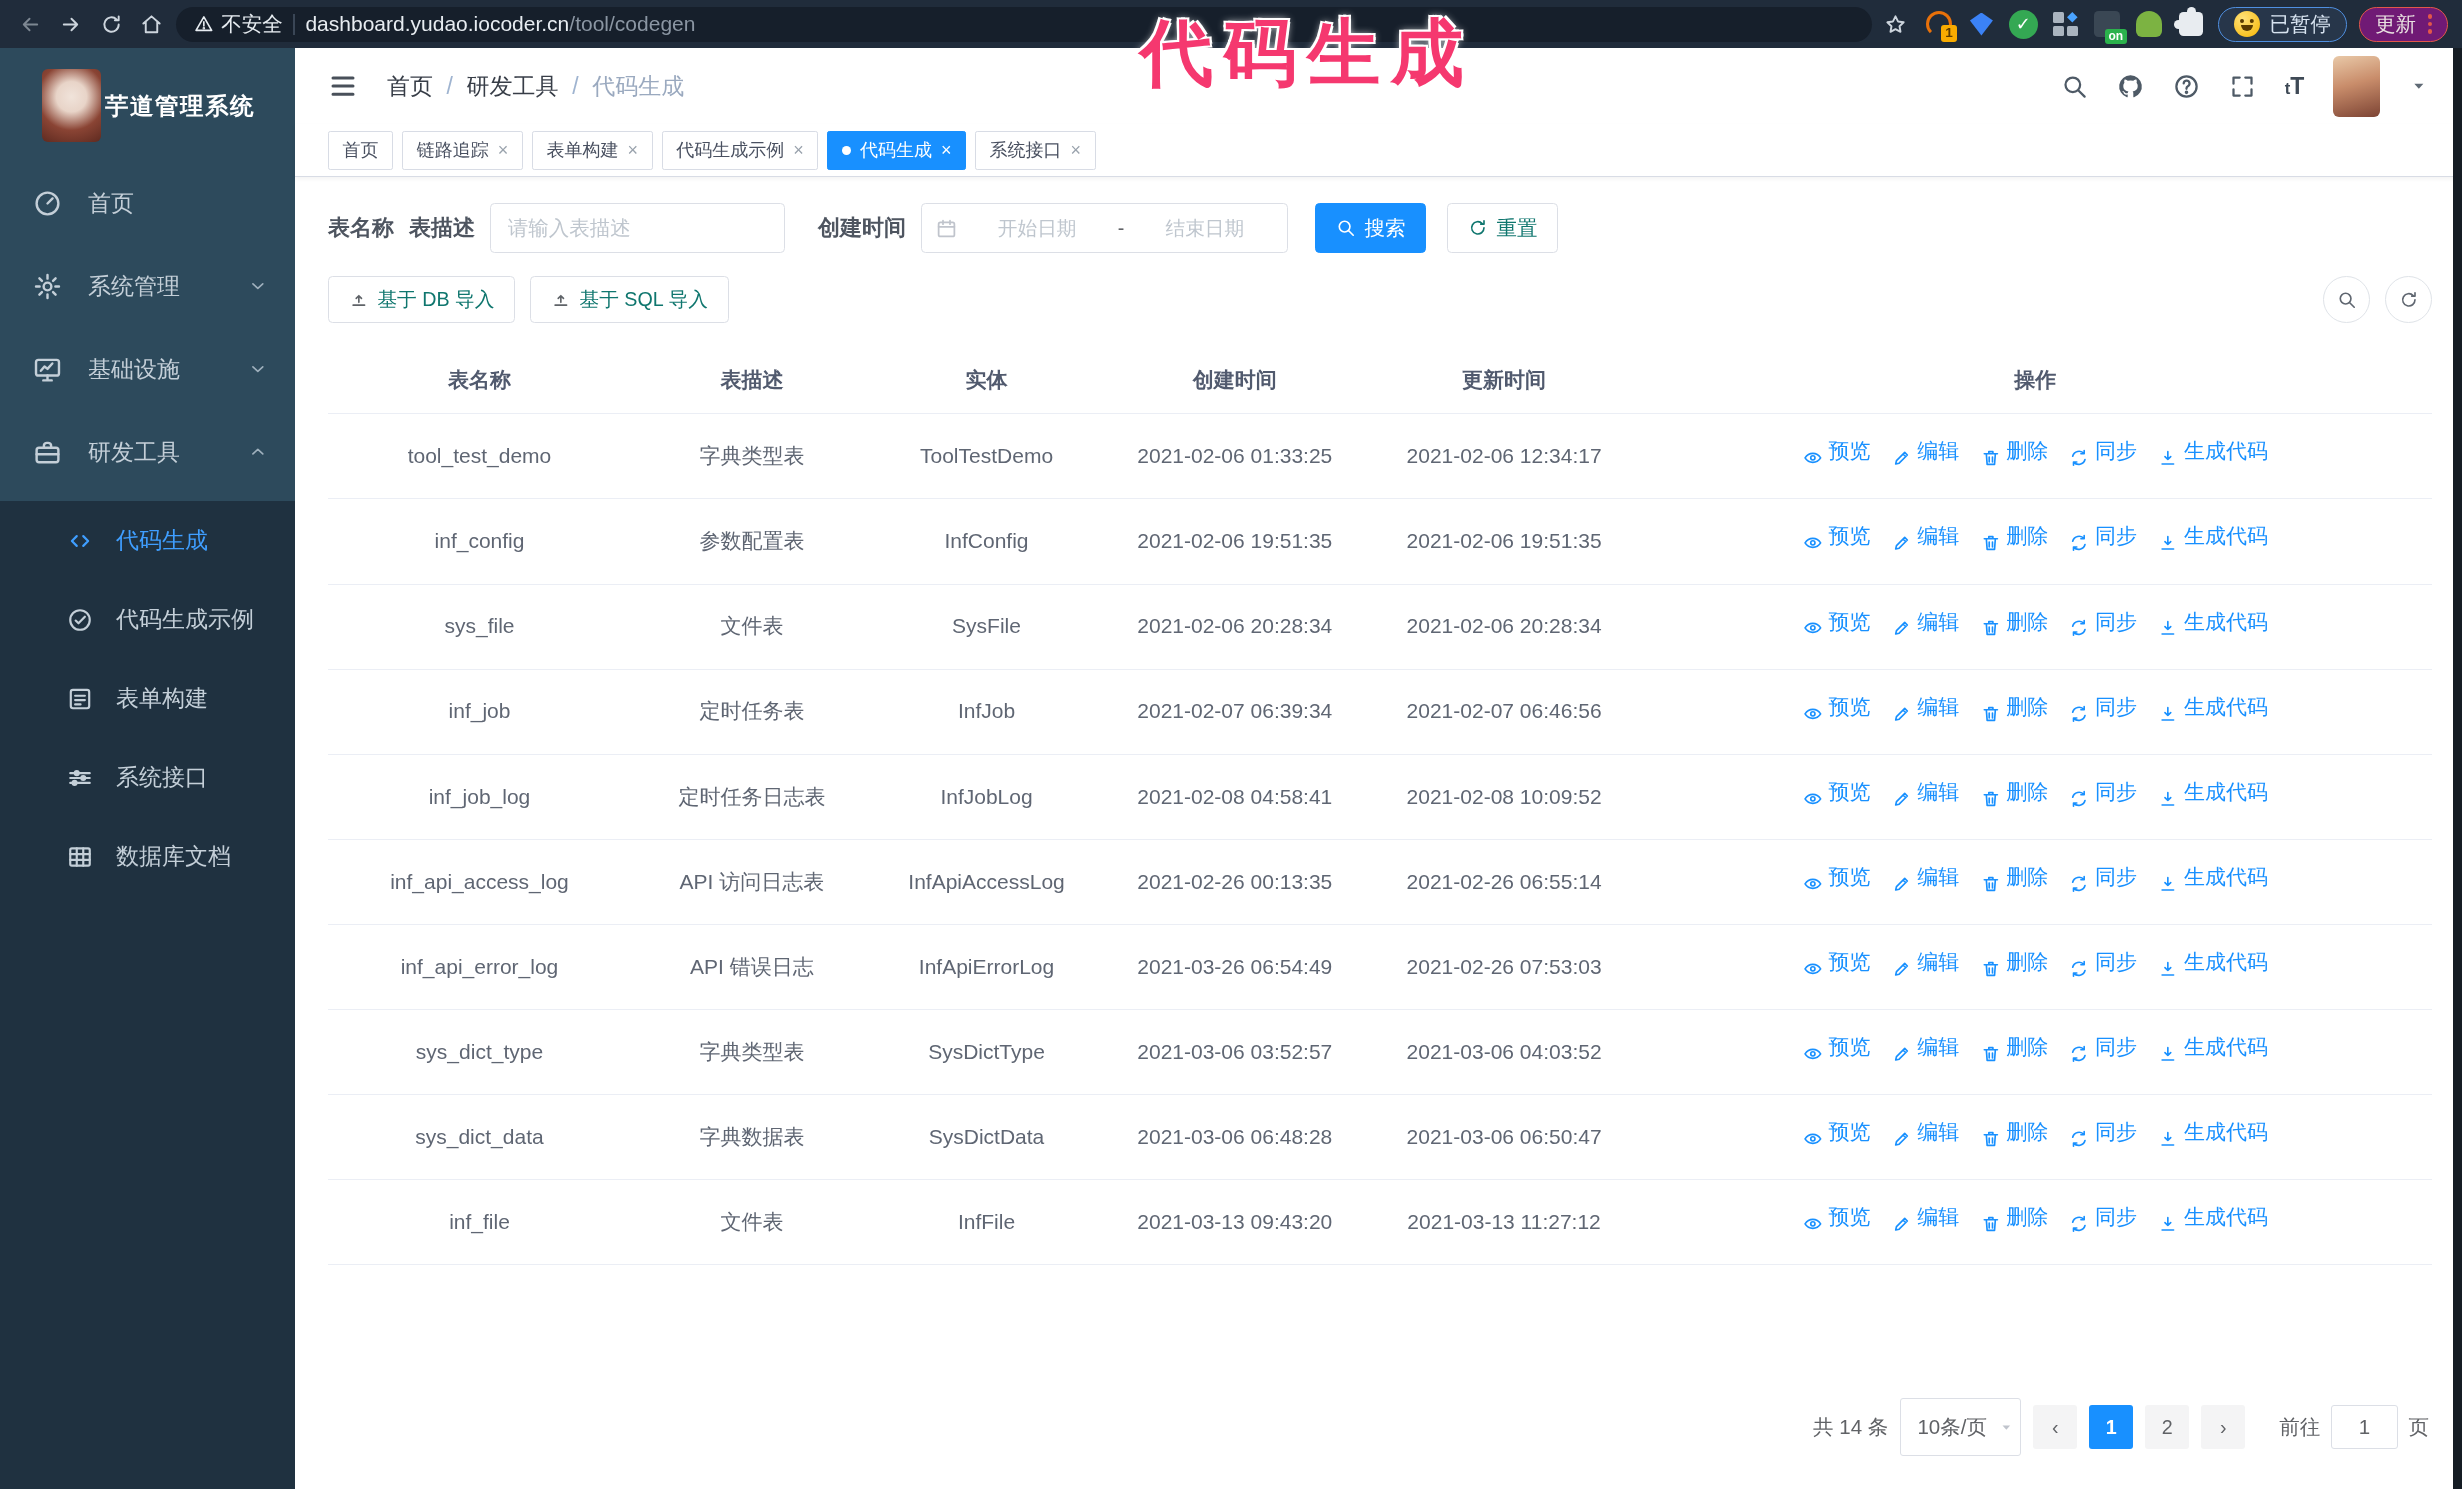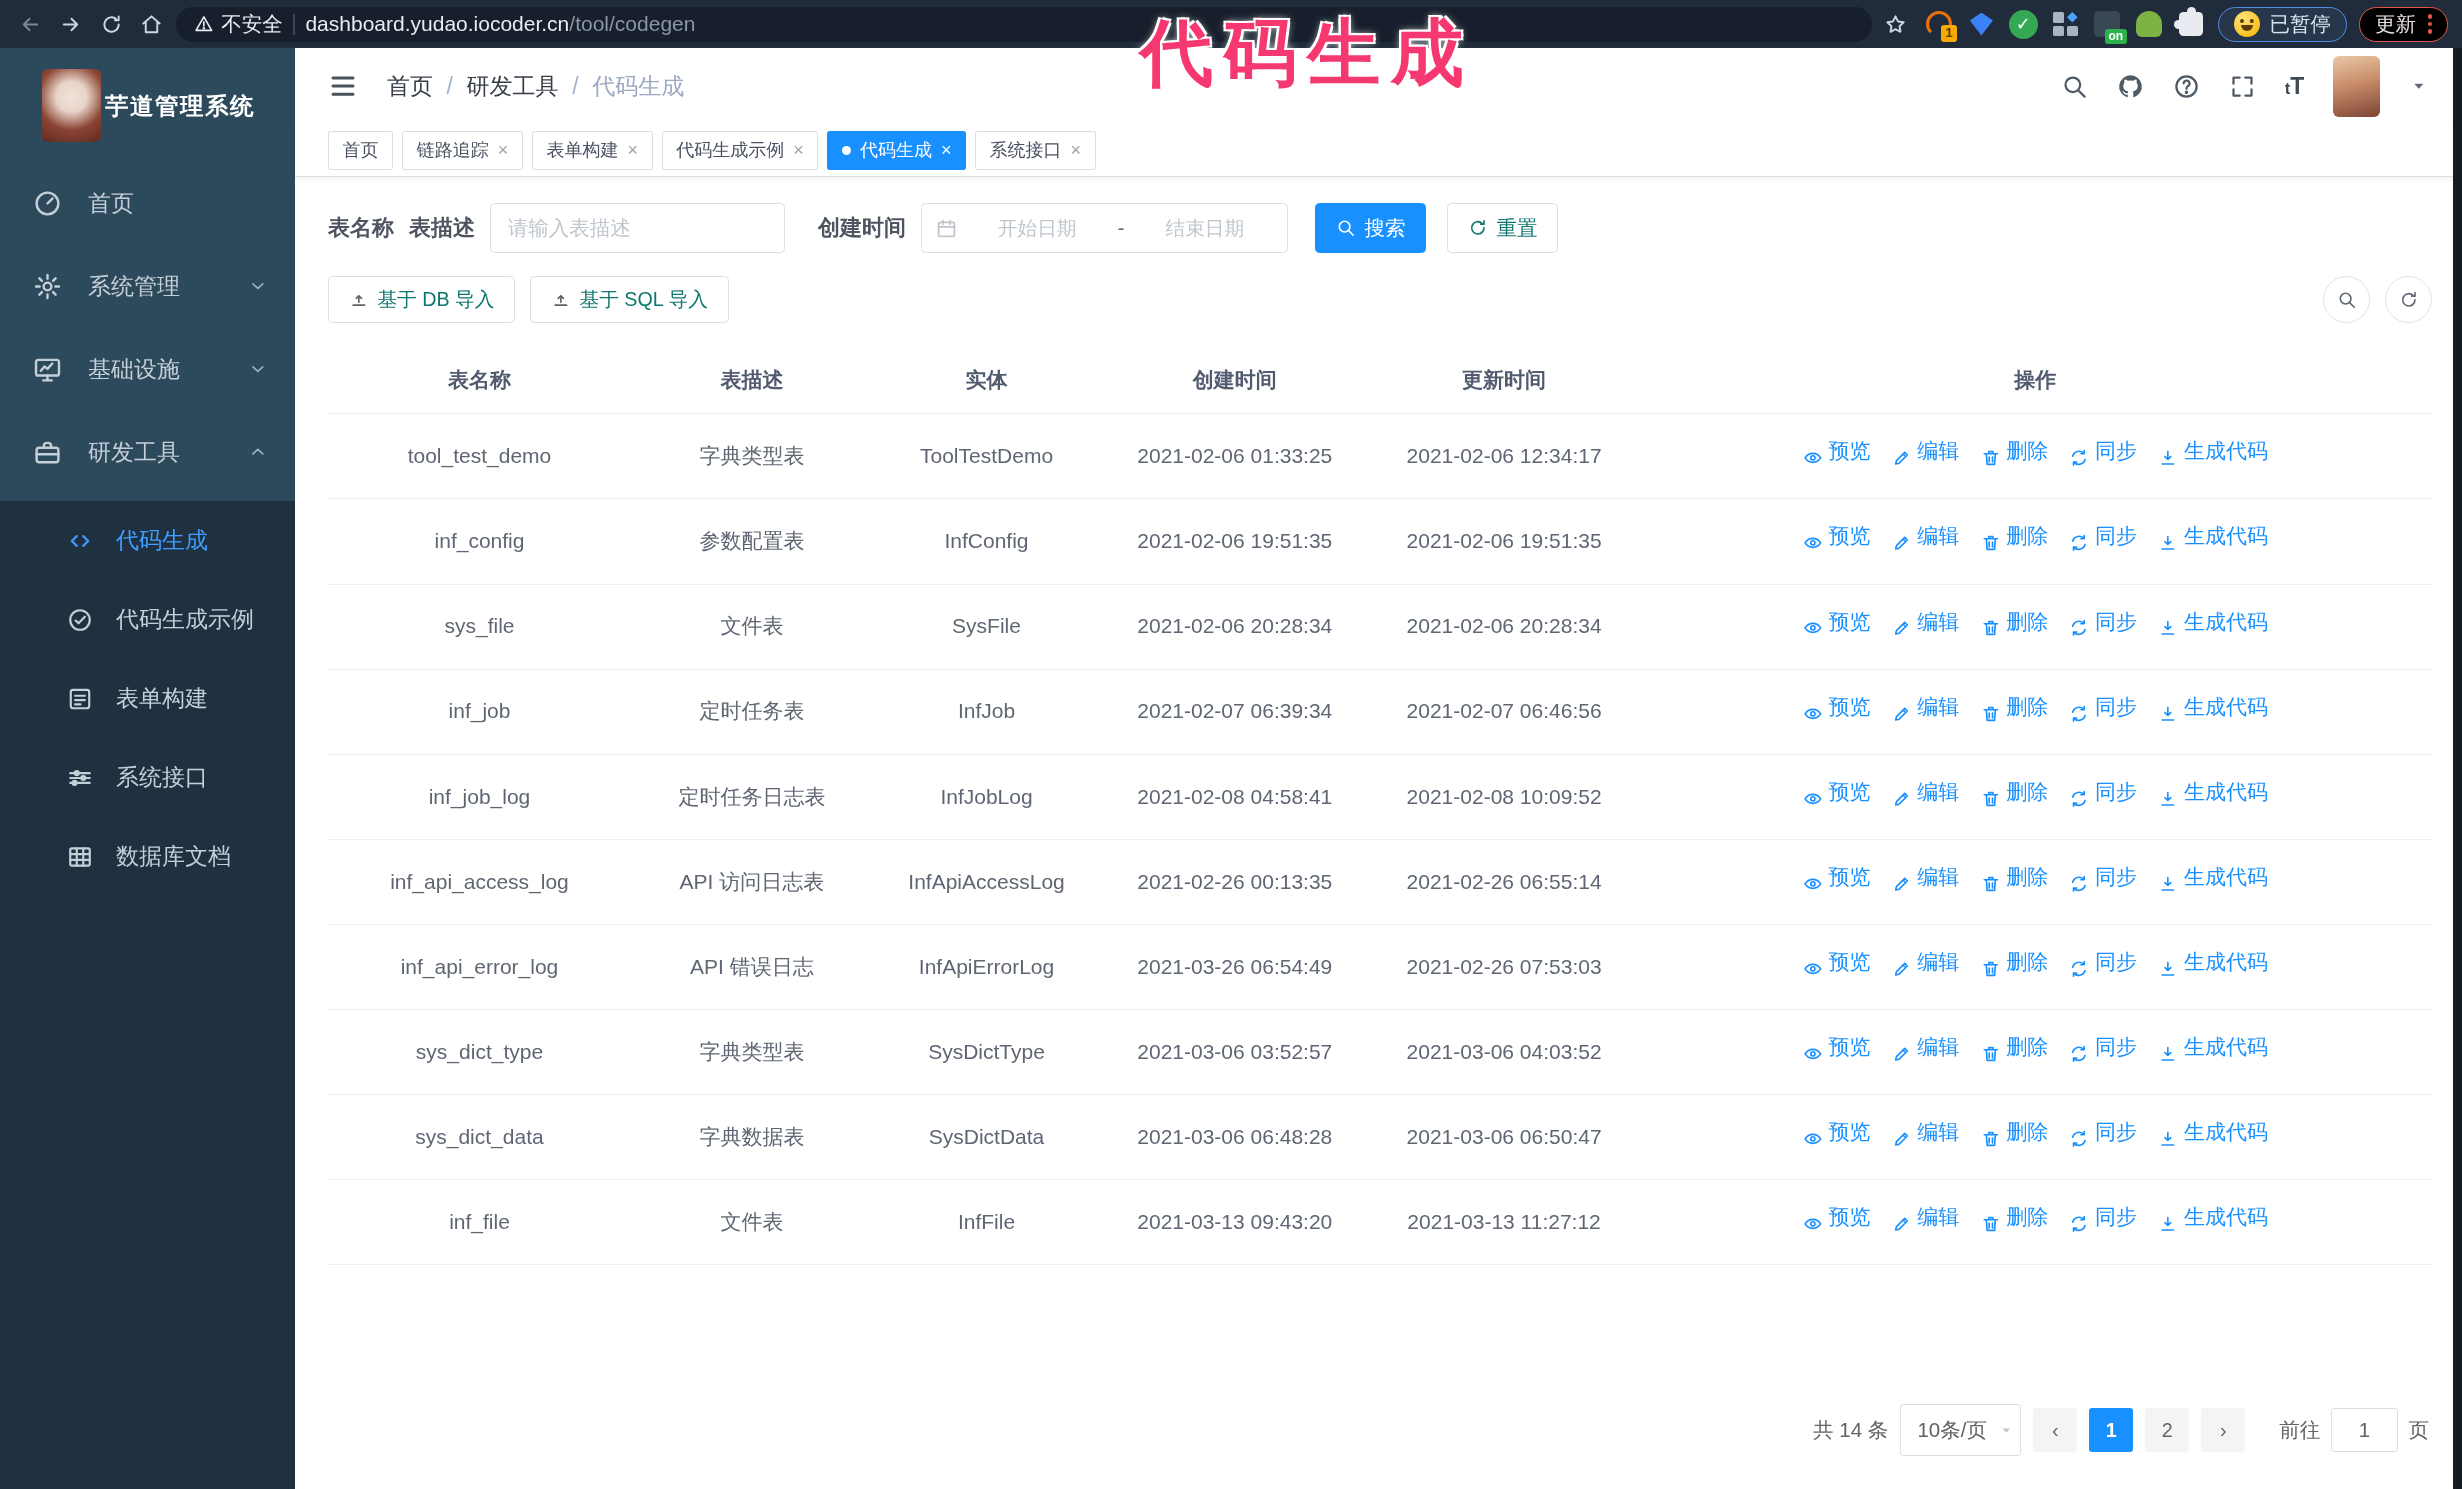--- a/index.html
+++ b/index.html
@@ -28,21 +28,21 @@
   .ext-on { position:absolute; right:-4.5px; bottom:-4.5px; background:#2bb24c; color:#fff; font-size:12px; line-height:15px; padding:0 3.8px; border-radius:3px; font-weight:bold; }
   .ext-robot { width:26px; height:26px; background:#7cb342; border-radius:50% 50% 6px 6px; }
   .ext-puzzle { width:24px; height:24px; background:#e8ecf0; border-radius:4.5px; position:relative; }
   .ext-puzzle::before { content:""; position:absolute; top:-5.3px; left:7.6px; width:9px; height:9px; border-radius:50%; background:#e8ecf0; }
   .ext-puzzle::after { content:""; position:absolute; left:-5.3px; top:7.6px; width:9px; height:9px; border-radius:50%; background:#e8ecf0; }
   .pillbtn { height:35px; border-radius:17.4px; display:flex; align-items:center; gap:9px; padding:0 15px; font-size:20.5px; flex:0 0 auto; }
   .pill-pause { border:1.9px solid #4f8fe0; background:#27364a; color:#d7e3f0; }
   .emoji-face { width:26px; height:26px; border-radius:50%; background:radial-gradient(circle at 35% 30%,#ffe27a,#f7b500); position:relative; }
   .emoji-face::before { content:""; position:absolute; left:6px; top:8.3px; width:3.8px; height:3.8px; border-radius:50%; background:#5a3b00; box-shadow:9.8px 0 0 #5a3b00; }
   .emoji-face::after { content:""; position:absolute; left:6.8px; top:14.4px; width:12px; height:6px; border-radius:0 0 12px 12px; background:#5a3b00; }
-  .pill-update { border:1.9px solid #e2574a; background:#000000; color:#e9e2e1; gap:12px; }
+  .pill-update { border:1.9px solid #e2574a; background:#701a75; color:#e9e2e1; gap:12px; }
   .pill-update .dots { color:#e2574a; font-size:19.7px; letter-spacing:0; line-height:9px; display:flex; flex-direction:column; gap:3px; }
   .pill-update .dots i { width:4.5px; height:4.5px; border-radius:50%; background:#e2574a; }
 
   
   .app { display:flex; height:1441px; position:relative; }
   .sidebar { width:295px; background:#1f3140; display:flex; flex-direction:column; flex:0 0 auto; }
   .side-top { background:#2d4a5c; padding-bottom:7.6px; }
   .logo-row { display:flex; align-items:center; gap:4px; padding:21px 0 19.7px 42px; }
   .logo-img { width:59px; height:73px; border-radius:6px; background:radial-gradient(circle at 50% 38%,#f0e3da 0%,#e8d4c8 28%,#8a4434 62%,#5e2a20 100%); flex:0 0 auto; }
   .logo-title { color:#fff; font-size:23.5px; font-weight:bold; letter-spacing:1.5px; }
@@ -106,21 +106,21 @@
   
   table { width:100%; border-collapse:collapse; table-layout:fixed; margin-top:26px; }
   th { font-size:21px; color:#515a6e; font-weight:bold; padding:16.7px 4.5px 19.7px; border-bottom:0.8px solid #ebeef5; text-align:center; }
   td { font-size:21px; color:#5f6673; padding:21px 4.5px; border-bottom:0.8px solid #ebeef5; text-align:center; line-height:1.55; }
   td.datec span { display:inline-block; max-width:221px; word-break:break-all; }
   .ops a { display:inline-flex; align-items:flex-end; gap:6px; color:#1890ff; text-decoration:none; margin:0 10.6px; font-size:21px; white-space:nowrap; cursor:pointer; }
   .ops .oic { font-size:19.7px; display:flex; }
 
   
   .pager { margin-top:auto; display:flex; align-items:center; justify-content:flex-end; gap:12px; font-size:20.5px; color:#606266; padding:23px 3px 18px 0; flex:0 0 auto; }
-  .psel { width:121px; height:52px; border:1.5px solid #dcdfe6; border-radius:3px; display:flex; align-items:center; justify-content:center; gap:10.6px; color:#606266; cursor:pointer;padding-left:10px; }
+  .psel { width:121px; height:58px; border:1.5px solid #dcdfe6; border-radius:3px; display:flex; align-items:center; justify-content:center; gap:10.6px; color:#606266; cursor:pointer;padding-left:10px; }
   .psel .caret { font-size:16.7px; color:#c0c4cc; }
   .pbtn { min-width:44px; height:44px; background:#f4f4f5; border-radius:3px; display:flex; align-items:center; justify-content:center; color:#606266; cursor:pointer; font-size:19.7px; }
   .pbtn.active { background:#1890ff; color:#fff; font-weight:bold; }
   .goto { display:flex; align-items:center; gap:10.6px; margin-left:22px; }
   .goto-input { width:67px; height:44px; border:1.5px solid #dcdfe6; border-radius:3px; display:flex; align-items:center; justify-content:center; color:#606266; }
 
   
   .annotation { position:absolute; left:1140px; top:4.5px; font-size:73px; font-weight:bold; letter-spacing:10.6px; color:#f5386f; z-index:50;
     text-shadow:-2.3px -2.3px 0 #fff,2.3px -2.3px 0 #fff,-2.3px 2.3px 0 #fff,2.3px 2.3px 0 #fff,0 0 9px #fff; pointer-events:none; }
   .vscroll { position:absolute; right:0; top:48px; bottom:0; width:9px; background:#151c24; z-index:40; }

